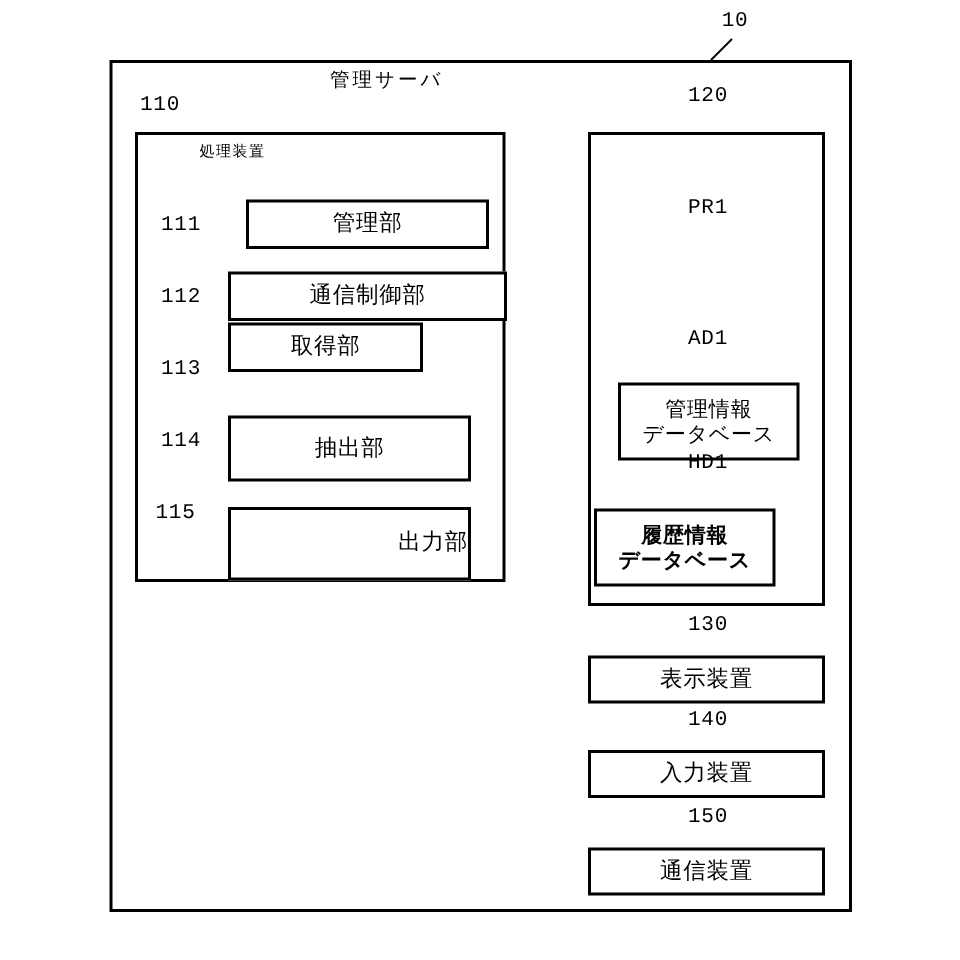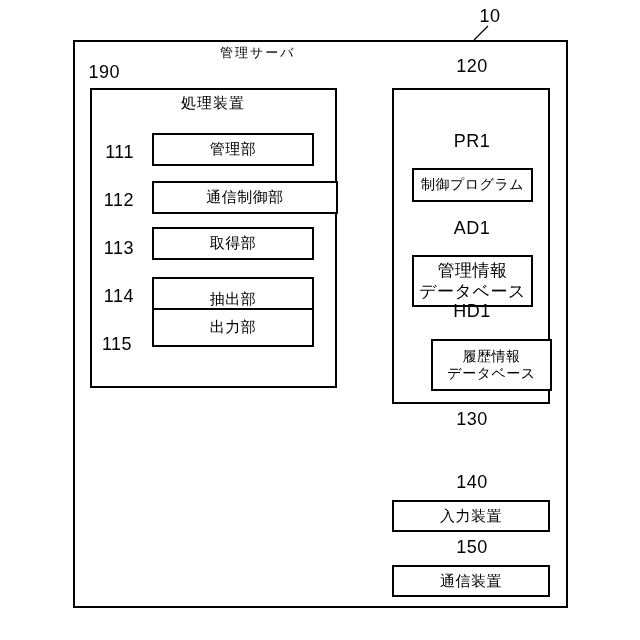--- a/index.html
+++ b/index.html
@@ -27,38 +27,39 @@
   .group{border-width:2px;}
   .unit{border-width:2px;}
   .unit-label{
     font-size:15px;
     line-height:1.25;
     letter-spacing:0.5px;
     white-space:pre-line;
   }
   .group-title{
     position:absolute;
-    font-size:15px;
+    font-size:10px;
     letter-spacing:1px;
-    text-align:center;
+    text-align:left;
     white-space:nowrap;
   }
   .main-title{
     position:absolute;
     font-size:13px;
     letter-spacing:2px;
     text-align:left;
     white-space:nowrap;
   }
   .ref{
     position:absolute;
-    font-size:18px;
+    font-size:14px;
     letter-spacing:0.5px;
     white-space:nowrap;
     text-align:center;
+    font-family:Liberation Mono, monospace;
   }
   .ref-left{text-align:right;}
 </style>
 </head>
 <body>
 
 <div id="stage">
 
   <svg id="lines" viewBox="0 0 640 640" xmlns="http://www.w3.org/2000/svg">
     <g stroke="#000" fill="none" stroke-width="1.6">
@@ -100,70 +101,70 @@
   <div class="box outer" style="left:73px;top:40px;width:495px;height:568px;"></div>
 
   <div class="main-title" style="left:220px;top:44px;width:200px;">管理サーバ</div>
 
   <div class="ref" style="left:470px;top:6px;width:40px;">10</div>
 
   <div class="box group" style="left:90px;top:88px;width:247px;height:300px;"></div>
 
   <div class="group-title" style="left:133px;top:94px;width:160px;">処理装置</div>
 
-  <div class="ref ref-left" style="left:80px;top:62px;width:40px;">190</div>
+  <div class="ref ref-left" style="left:80px;top:62px;width:40px;">110</div>
 
-  <div class="box unit" style="left:152px;top:133px;width:162px;height:33px;">
+  <div class="box unit" style="left:164px;top:133px;width:162px;height:33px;">
     <span class="unit-label">管理部</span>
   </div>
   <div class="ref ref-left" style="left:100px;top:142px;width:34px;">111</div>
 
   <div class="box unit" style="left:152px;top:181px;width:186px;height:33px;">
     <span class="unit-label">通信制御部</span>
   </div>
   <div class="ref ref-left" style="left:100px;top:190px;width:34px;">112</div>
 
-  <div class="box unit" style="left:152px;top:227px;width:162px;height:33px;">
+  <div class="box unit" style="left:152px;top:215px;width:130px;height:33px;">
     <span class="unit-label">取得部</span>
   </div>
   <div class="ref ref-left" style="left:100px;top:238px;width:34px;">113</div>
 
   <div class="box unit" style="left:152px;top:277px;width:162px;height:44px;">
     <span class="unit-label">抽出部</span>
   </div>
   <div class="ref ref-left" style="left:100px;top:286px;width:34px;">114</div>
 
-  <div class="box unit" style="left:152px;top:308px;width:162px;height:39px;">
+  <div class="box unit" style="left:152px;top:338px;width:162px;height:49px;justify-content:flex-end;">
     <span class="unit-label">出力部</span>
   </div>
   <div class="ref ref-left" style="left:100px;top:334px;width:34px;text-align:center;">115</div>
 
   <div class="box group" style="left:392px;top:88px;width:158px;height:316px;"></div>
 
 
   <div class="ref" style="left:452px;top:56px;width:40px;">120</div>
 
   <div class="ref" style="left:452px;top:131px;width:40px;">PR1</div>
-  <div class="box unit" style="left:412px;top:168px;width:121px;height:34px;">
-    <span class="unit-label" style="font-size:14px;">制御プログラム</span>
-  </div>
 
   <div class="ref" style="left:452px;top:218px;width:40px;">AD1</div>
   <div class="box unit" style="left:412px;top:255px;width:121px;height:52px;">
-    <span class="unit-label" style="font-size:17px;">管理情報
+    <span class="unit-label" style="font-size:14px;">管理情報
 データベース</span>
   </div>
 
   <div class="ref" style="left:452px;top:301px;width:40px;">HD1</div>
-  <div class="box unit" style="left:431px;top:339px;width:121px;height:52px;">
+  <div class="box unit" style="left:396px;top:339px;width:121px;height:52px;font-weight:bold;">
     <span class="unit-label" style="font-size:14px;">履歴情報
 データベース</span>
   </div>
 
   <div class="ref" style="left:452px;top:409px;width:40px;">130</div>
+  <div class="box unit" style="left:392px;top:437px;width:158px;height:32px;">
+    <span class="unit-label">表示装置</span>
+  </div>
 
   <div class="ref" style="left:452px;top:472px;width:40px;">140</div>
   <div class="box unit" style="left:392px;top:500px;width:158px;height:32px;">
     <span class="unit-label">入力装置</span>
   </div>
 
   <div class="ref" style="left:452px;top:537px;width:40px;">150</div>
   <div class="box unit" style="left:392px;top:565px;width:158px;height:32px;">
     <span class="unit-label">通信装置</span>
   </div>

